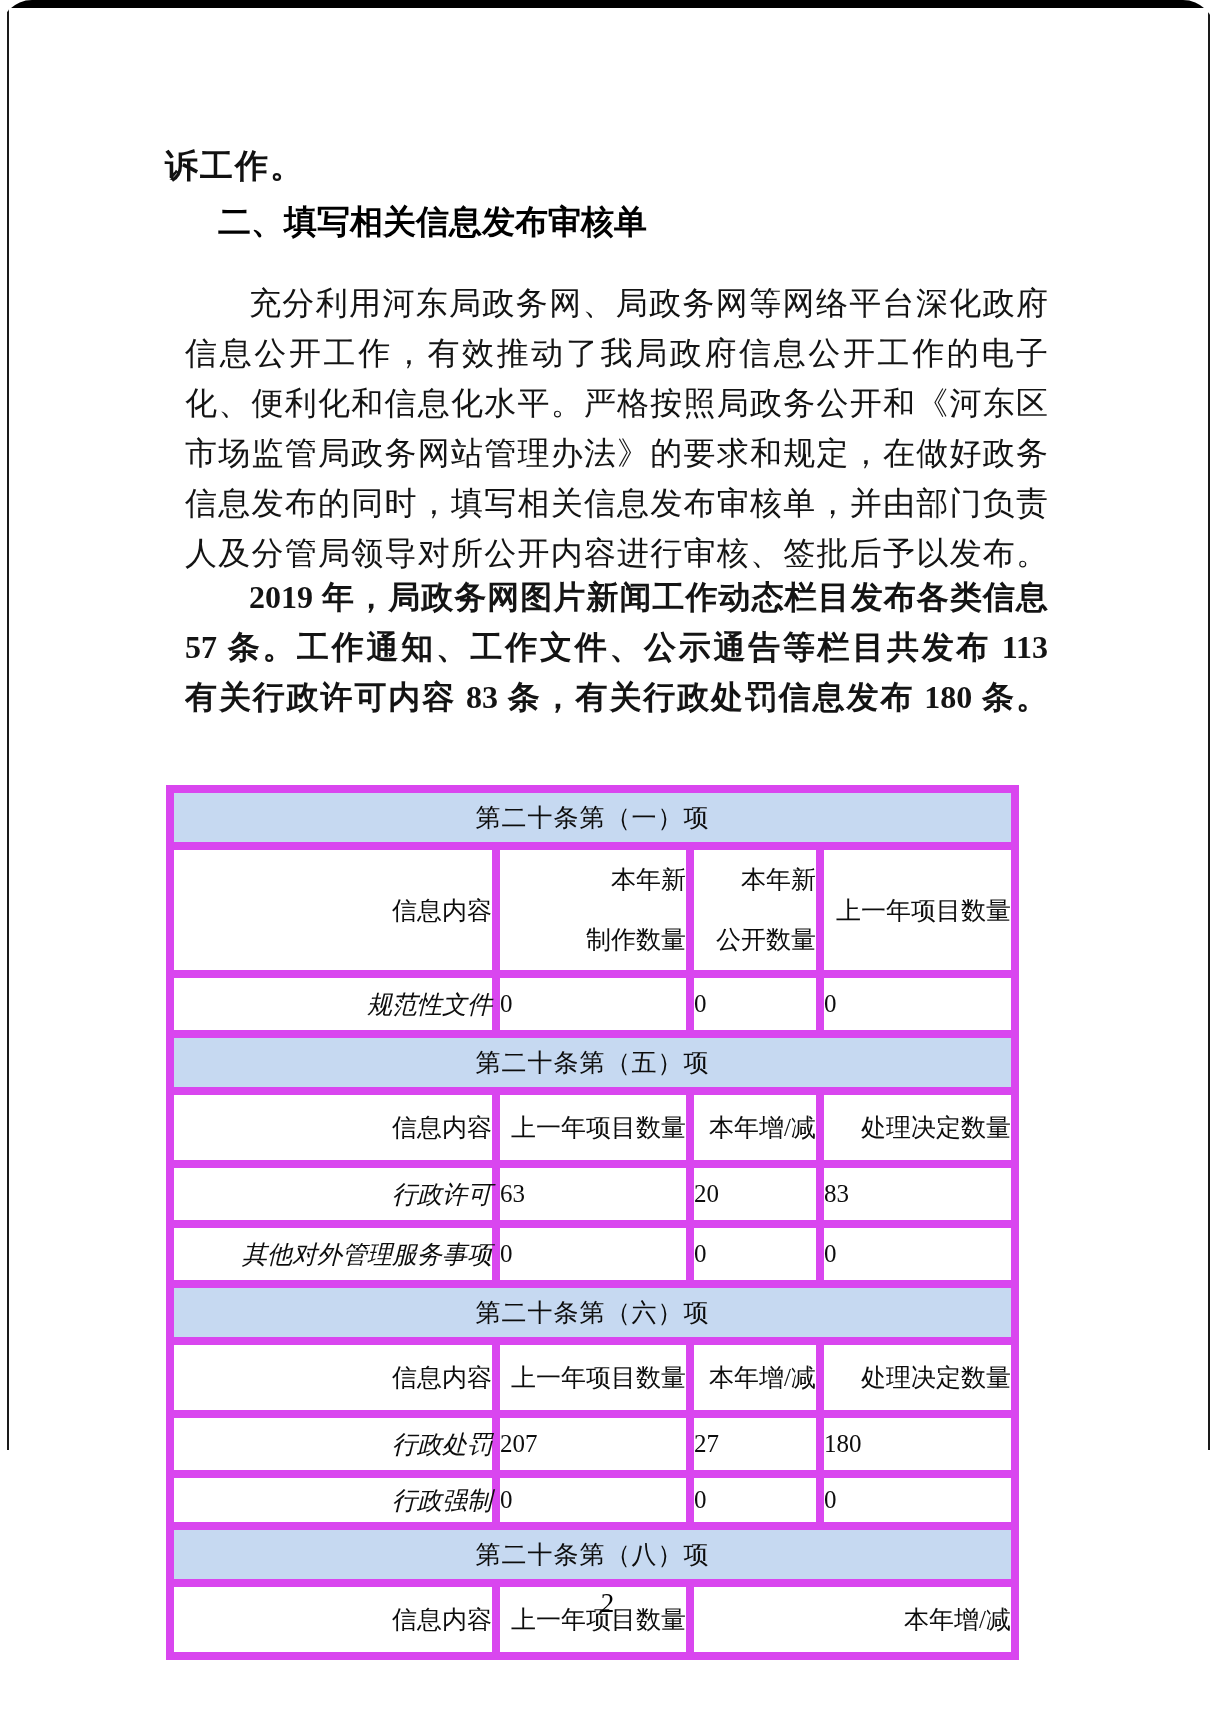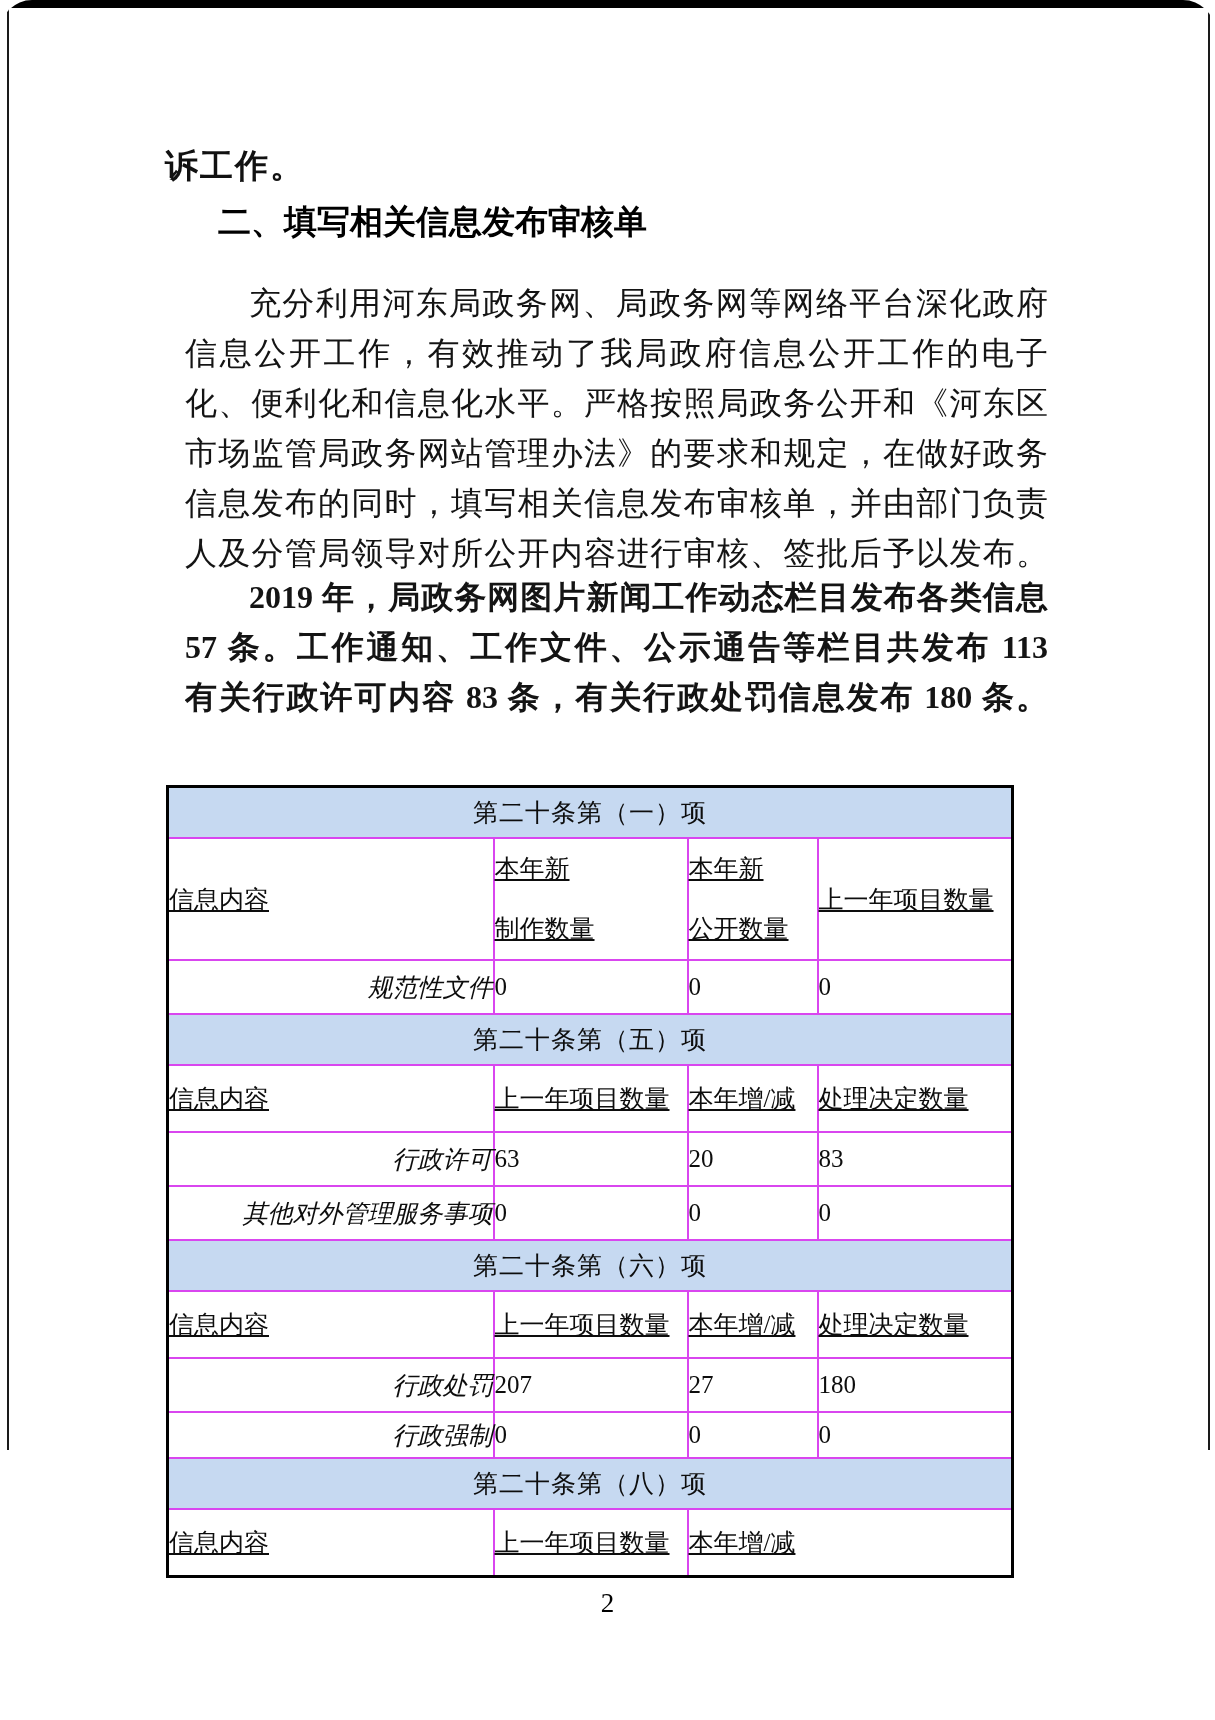--- a/index.html
+++ b/index.html
@@ -40,32 +40,32 @@
   }
   .indent{padding-left:64px;box-sizing:border-box;}
 
   table.gov{
     position:absolute;left:166px;top:785px;
     width:845px;border-collapse:collapse;table-layout:fixed;
     font-size:25px;color:#0d0d0d;
     border:3px solid #000;
   }
   table.gov td{
-    border:2px solid #d946ef;
+    border:8px solid #d946ef;
     padding:0;
     vertical-align:middle;
   }
   td.band{
     background:#c6d9f1;
     text-align:center;
     height:49px;
     border-top:3px solid #000;border-bottom:3px solid #000;
     letter-spacing:1px;
   }
-  td.hdr{text-align:left;text-decoration:underline;}
+  td.hdr{text-align:right;}
   .h1row td{height:103px;}
   .h2row td{height:65px;}
   .drow td{height:52px;}
   .drow-sm td{height:44px;}
   td.lbl{padding-left:21px;text-align:right;font-style:italic;}
   td.val{padding-left:56px;text-align:left;}
   .twoline{line-height:60px;}
 
   .pageno{
     position:absolute;left:0;top:1588px;width:1215px;

